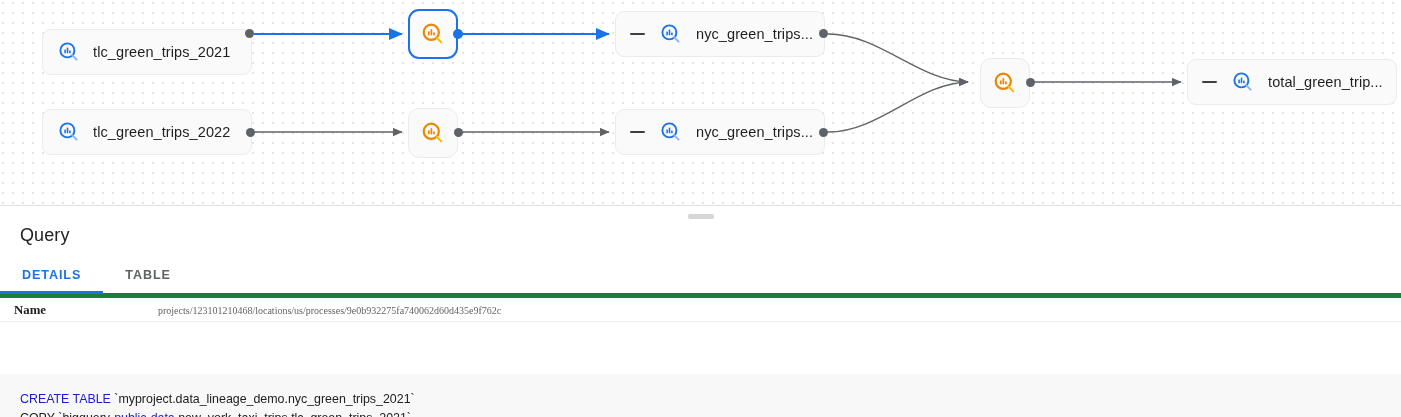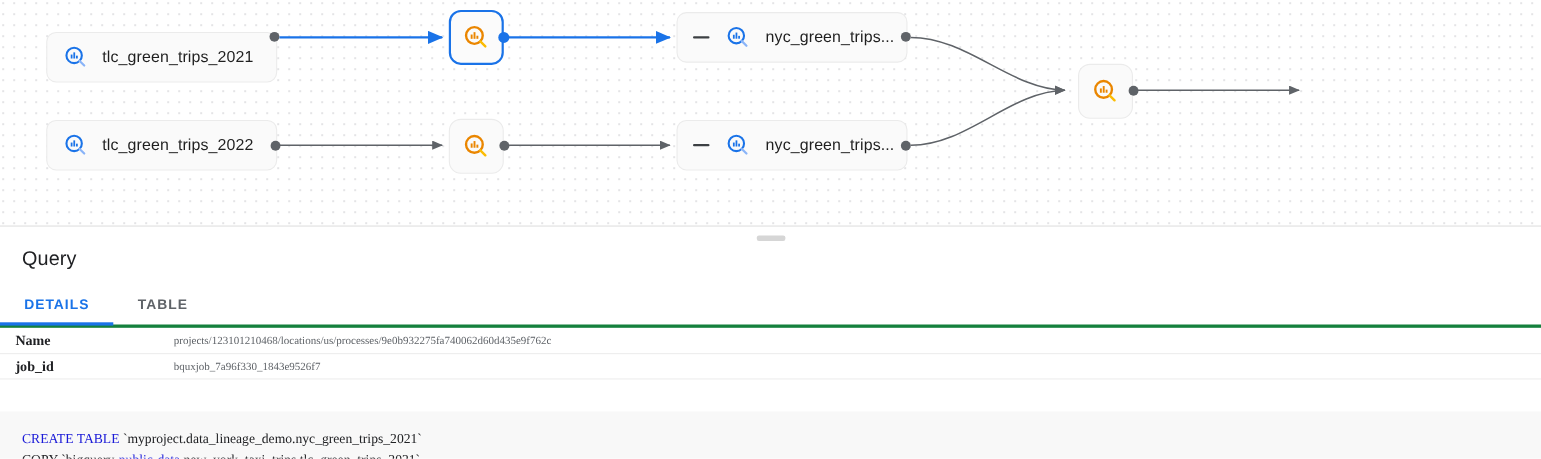--- a/index.html
+++ b/index.html
@@ -116,21 +116,21 @@
     font-size: 18px;
     color: #202124;
     letter-spacing: 0.1px;
   }
 
   .tabs {
     position: absolute;
     left: 0; top: 54px;
     width: 1401px;
     height: 38px;
-    border-bottom: 3px solid #15803d;
+    border-bottom: 5px solid #15803d;
     display: flex;
     align-items: flex-end;
     padding-left: 0;
   }
   .tab {
     font-size: 12.6px;
     font-weight: bold;
     letter-spacing: 0.9px;
     color: #5f6368;
     padding: 0 22px 11px 22px;
@@ -179,21 +179,21 @@
   .code-block {
     position: absolute;
     left: 0; top: 168px;
     width: 1401px;
     height: 49px;
     background: #f8f8f8;
     padding: 16px 0 0 20px;
     overflow: hidden;
   }
   .code-line {
-    font-family: Liberation Serif, serif;
+    font-family: Liberation Sans, sans-serif;
     font-size: 12.4px;
     line-height: 19px;
     color: #202124;
     white-space: pre;
   }
   .kw { color: #1b1bd8; }
 </style>
 </head>
 <body>
 
@@ -316,43 +316,52 @@
           <circle cx="10.4" cy="10.4" r="7" fill="none" stroke="#ea8600" stroke-width="2"></circle>
           <rect x="7.3" y="9.6" width="1.6" height="3.6" fill="#ea8600"></rect>
           <rect x="9.7" y="7.6" width="1.6" height="5.6" fill="#ea8600"></rect>
           <rect x="12.1" y="10.6" width="1.6" height="2.6" fill="#ea8600"></rect>
           <line x1="15.4" y1="15.4" x2="19.6" y2="19.6" stroke="#fbbc04" stroke-width="2" stroke-linecap="round"></line>
         </svg>
       </span>
     </div>
     <div class="port" style="left:1026px; top:78px;"></div>
 
+    <div class="node table-node" style="left:1187px; top:59px; width:210px;">
+      <span class="collapse-dash"></span>
+      <span class="node-icon blue">
+        <svg width="24" height="24" viewBox="0 0 24 24">
+          <circle cx="10.4" cy="10.4" r="7" fill="none" stroke="#1a73e8" stroke-width="1.9"></circle>
+          <rect x="7.3" y="9.6" width="1.6" height="3.6" fill="#1a73e8"></rect>
+          <rect x="9.7" y="7.6" width="1.6" height="5.6" fill="#1a73e8"></rect>
+          <rect x="12.1" y="10.6" width="1.6" height="2.6" fill="#1a73e8"></rect>
+          <line x1="15.4" y1="15.4" x2="19.6" y2="19.6" stroke="#8ab4f8" stroke-width="2" stroke-linecap="round"></line>
+        </svg>
+      </span>
+      <span class="node-label">total_green_trip...</span>
+    </div>
 
   </div>
 
   <div class="panel">
 
     <div class="drag-handle"></div>
 
     <div class="panel-title">Query</div>
 
     <div class="tabs">
       <button class="tab active">DETAILS</button>
       <button class="tab">TABLE</button>
     </div>
 
     <div class="details-rows">
       <div class="detail-row">
         <div class="detail-key">Name</div>
         <div class="detail-val">projects/123101210468/locations/us/processes/9e0b932275fa740062d60d435e9f762c</div>
       </div>
-      <div class="detail-row">
-        <div class="detail-key">job_id</div>
-        <div class="detail-val">bquxjob_7a96f330_1843e9526f7</div>
-      </div>
     </div>
 
     <div class="code-block">
       <div class="code-line"><span class="kw">CREATE TABLE</span><span> `myproject.data_lineage_demo.nyc_green_trips_2021`</span></div>
       <div class="code-line"><span>COPY `bigquery</span><span class="kw">-public-data</span><span>.new_york_taxi_trips.tlc_green_trips_2021`</span></div>
     </div>
 
   </div>
 
 </div>

